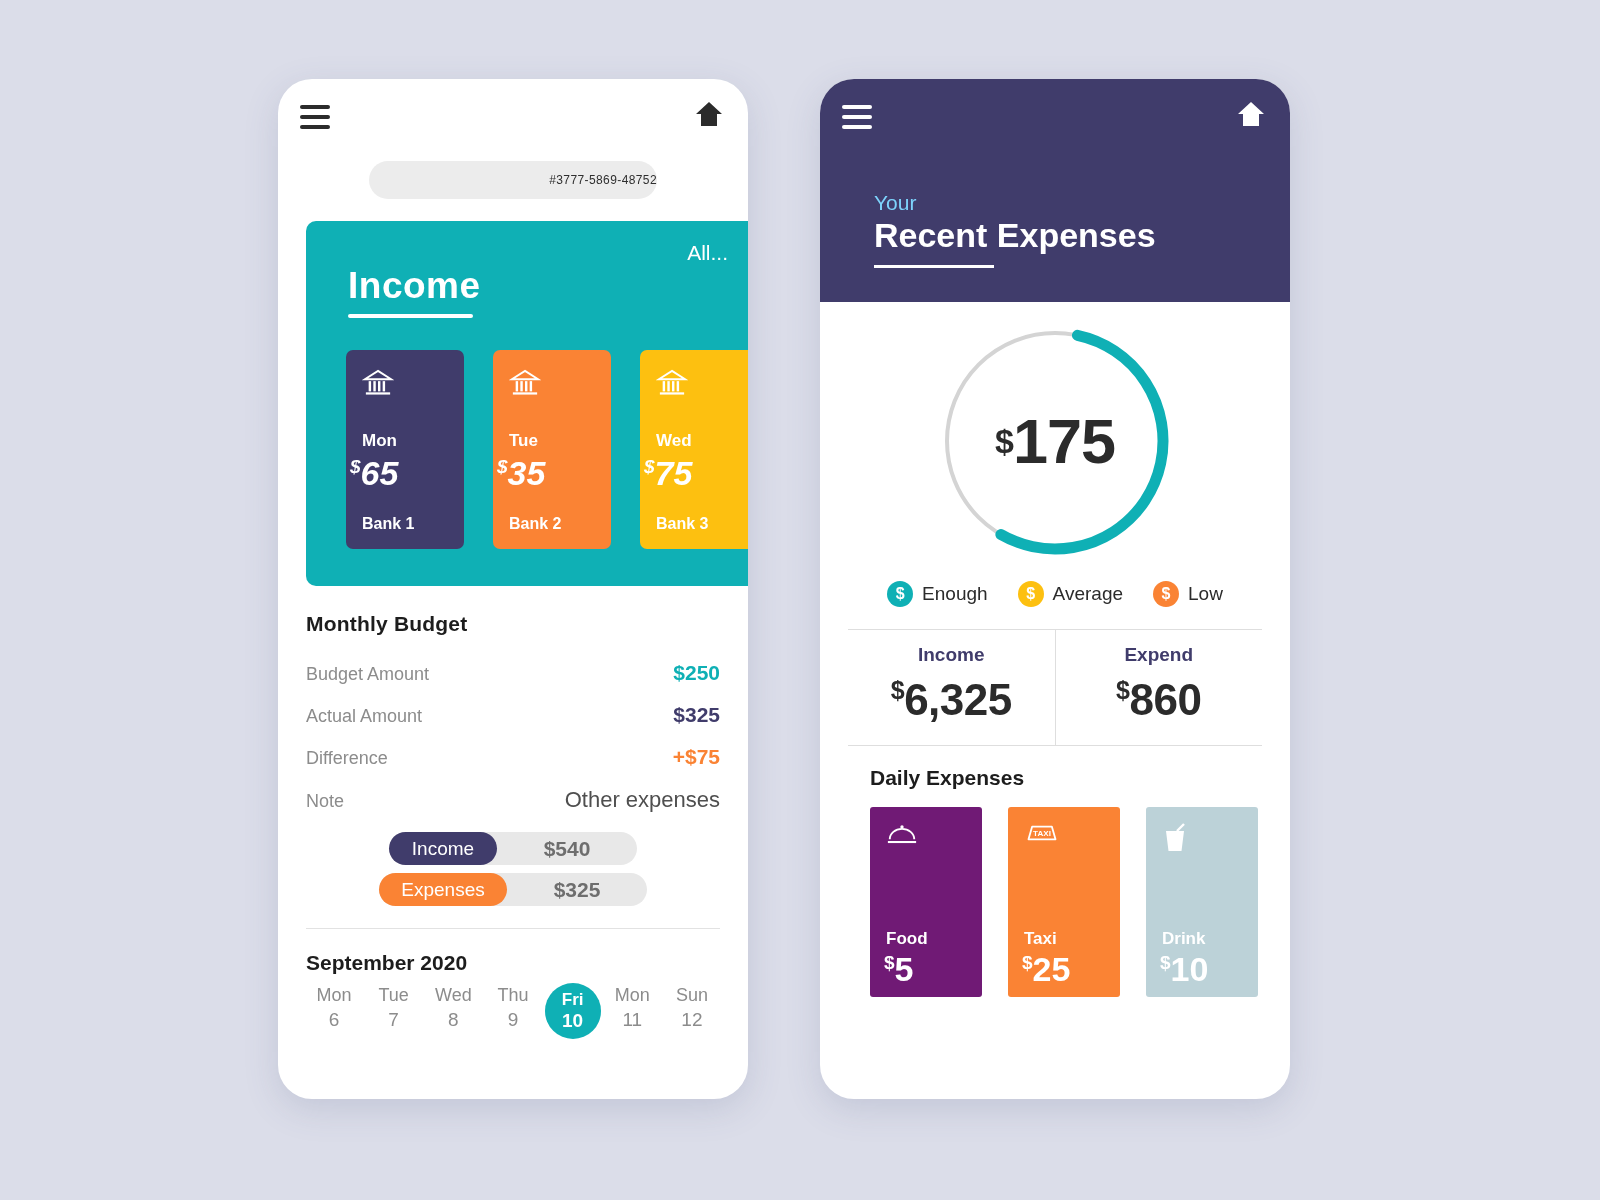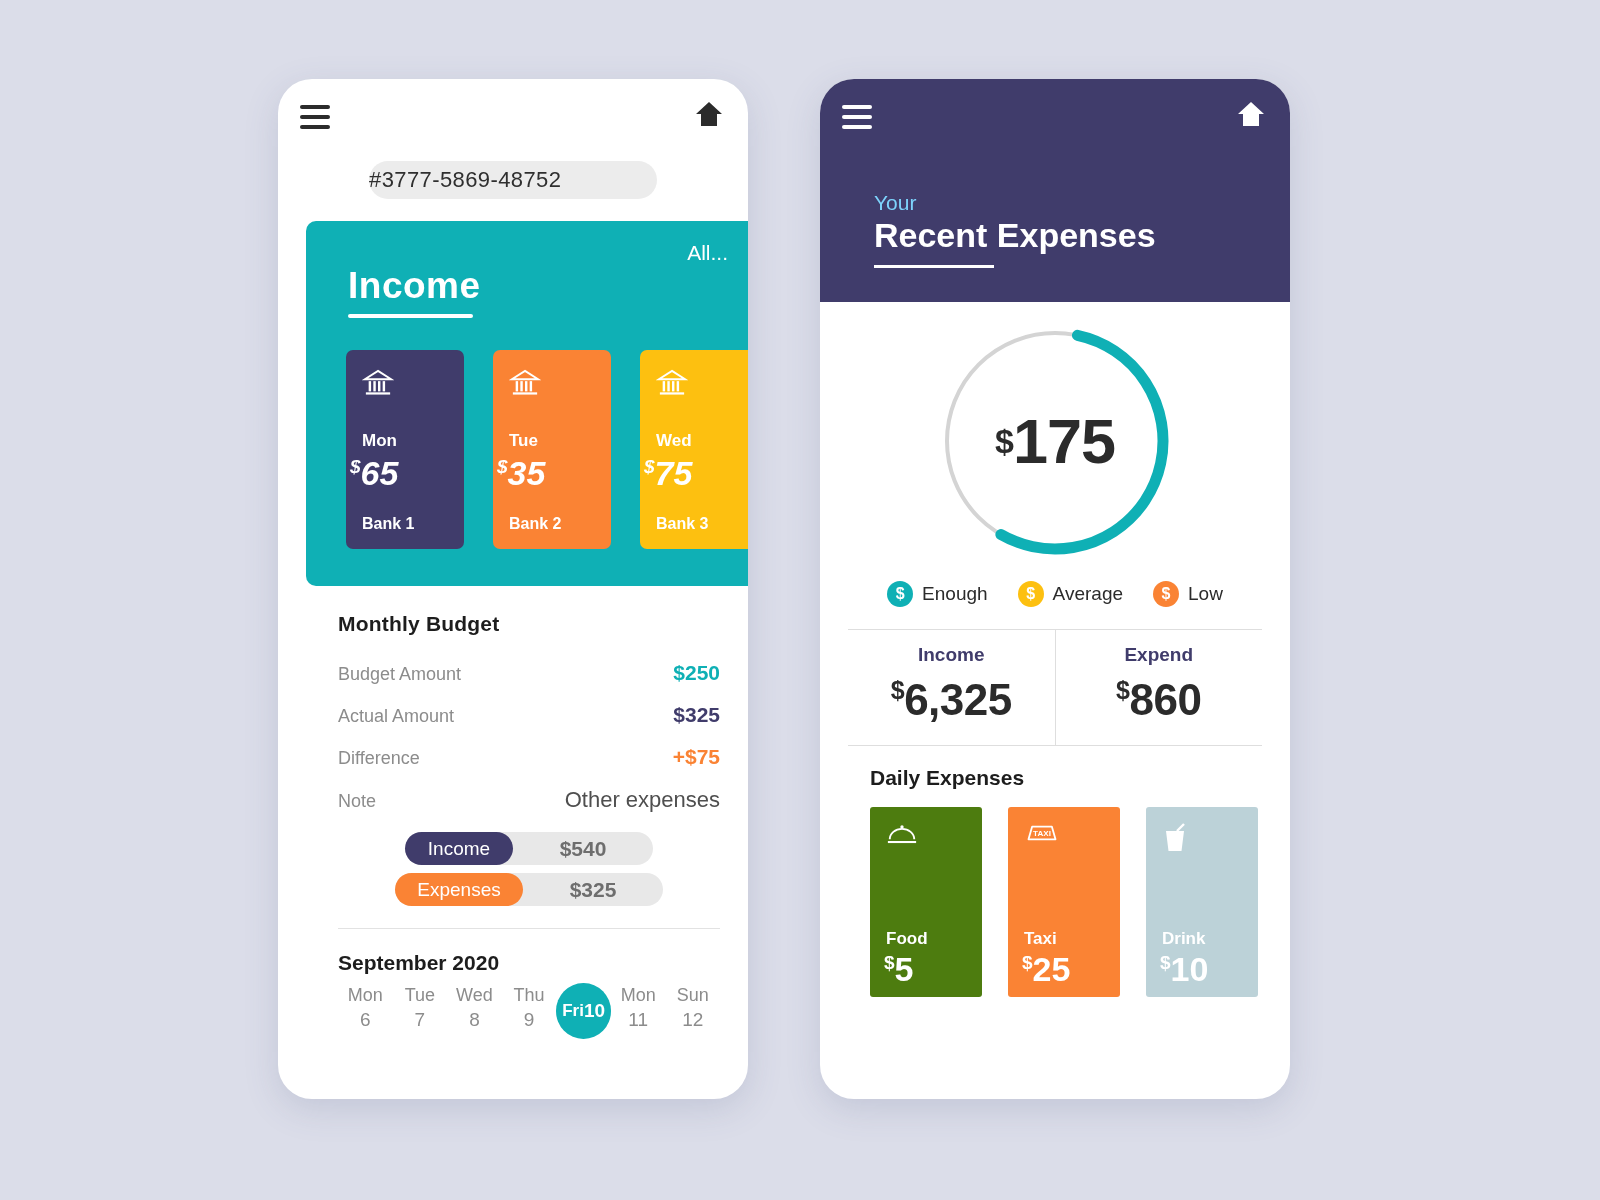--- a/index.html
+++ b/index.html
@@ -24,22 +24,22 @@
   .topbar { position:relative; height:66px; }
   .burger { position:absolute; left:22px; top:26px; width:30px; cursor:pointer; }
   .burger i { display:block; height:4px; border-radius:2px; background:#2b2b2b; margin-bottom:6px; }
   .burger.light i { background:#ffffff; }
   .home-ico { position:absolute; right:24px; top:20px; width:30px; height:30px; cursor:pointer; }
 
   
   .acct-pill {
     margin:16px auto 0; width:288px; height:38px;
     background:#ececec; border-radius:19px;
-    display:flex; align-items:center; justify-content:flex-start;
-    font-size:22px; color:#2f2f2f; letter-spacing:.4px;
+    display:flex; align-items:center; justify-content:flex-end;
+    font-size:12px; color:#2f2f2f; letter-spacing:.4px;
   }
 
   
   .income-panel {
     margin:22px 0 0 28px; height:365px;
     background:#0fb0b5; border-radius:10px 0 0 10px;
     position:relative; overflow:hidden;
   }
   .all-link {
     position:absolute; right:20px; top:20px;
@@ -57,21 +57,21 @@
   .bank-card {
     width:118px; height:199px; border-radius:7px;
     padding:19px 16px 0; position:relative; color:#ffffff;
   }
   .bank-card .day { position:absolute; left:16px; bottom:98px; font-size:17px; font-weight:600; }
   .bank-card .amt { position:absolute; left:4px; bottom:56px; font-size:34px; font-weight:bold;font-style:italic; }
   .bank-card .amt sup { font-size:19px; vertical-align:super; }
   .bank-card .bname { position:absolute; left:16px; bottom:16px; font-size:16px; font-weight:600; }
 
   
-  .section { padding:0 28px;margin-left:32px; }
+  .section { padding:0 28px; }
   .sec-title { font-size:21px; font-weight:bold; color:#1d1d1d; letter-spacing:.2px; }
   .budget-rows { margin-top:16px; }
   .budget-row {
     display:flex; justify-content:space-between; align-items:baseline;
     padding:9px 0 9px 0;
   }
   .budget-row .lbl { font-size:18px; color:#8c8c8c; }
   .budget-row .val { font-size:21px; font-weight:bold; }
   .budget-row .note-val { font-size:22px; font-weight:normal; color:#4f4f4f; }
 
@@ -85,21 +85,21 @@
   .divider { height:1px; background:#e2e2e2; margin:22px 0 0; }
 
   
   .cal-title { font-size:21px; font-weight:bold; color:#1d1d1d; margin-top:22px; }
   .cal-days { display:flex; justify-content:space-between; margin-top:10px; }
   .cal-day { width:56px; text-align:center; color:#8c8c8c; cursor:pointer; }
   .cal-day .dn { font-size:18px; }
   .cal-day .dd { font-size:19px; margin-top:3px; }
   .cal-day.active {
     background:#0fb0b5; border-radius:50%; width:56px; height:56px;
-    color:#ffffff; display:flex; align-items:center;
+    color:#ffffff; display:flex; flex-direction:column; align-items:center;
     justify-content:center; margin-top:-2px;
   }
   .cal-day.active .dn { font-size:17px; font-weight:bold; }
   .cal-day.active .dd { font-size:19px; font-weight:bold; margin-top:0; }
 
   
   .exp-header { background:#403c6b; height:223px; position:relative; }
   .exp-sub { position:absolute; left:54px; top:112px; font-size:21px; color:#7dd3fc; }
   .exp-title { position:absolute; left:54px; top:137px; font-size:34px; font-weight:bold; color:#ffffff; }
   .exp-title::after {
@@ -350,21 +350,21 @@
       <div class="ie-col">
         <div class="ie-lbl">Expend</div>
         <div class="ie-val"><sup>$</sup><span>860</span></div>
       </div>
     </div>
 
     <div class="daily-title">Daily Expenses</div>
 
     <div class="daily-row">
 
-      <div class="daily-card" style="background:#4d7c0f">
+      <div class="daily-card" style="background:#701a75">
         <span class="dico">
           <svg viewBox="0 0 34 24" width="32" height="23">
             <path d="M4 17 A13 11 0 0 1 30 17" fill="none" stroke="#fff" stroke-width="2"></path>
             <line x1="2" y1="20" x2="32" y2="20" stroke="#fff" stroke-width="2.2"></line>
             <circle cx="17" cy="4" r="1.8" fill="#fff"></circle>
           </svg>
         </span>
         <div class="dname">Food</div>
         <div class="dval"><sup>$</sup><span>5</span></div>
       </div>

